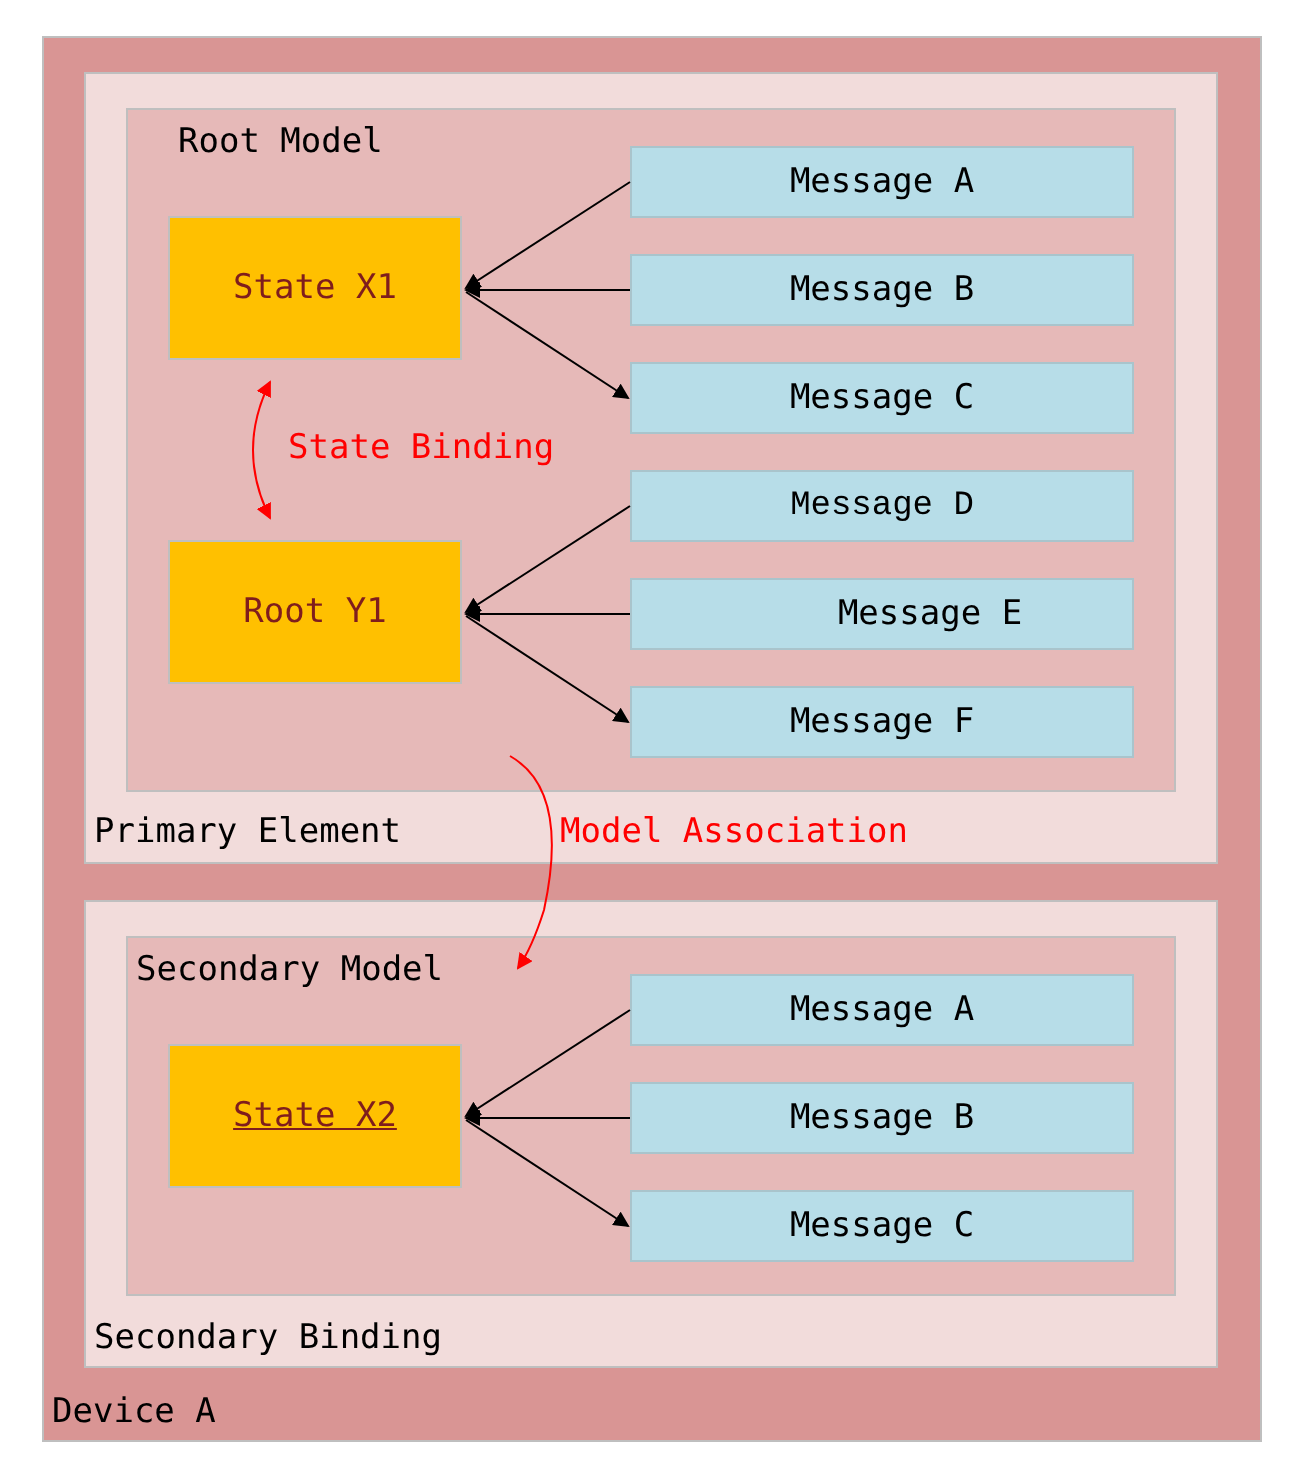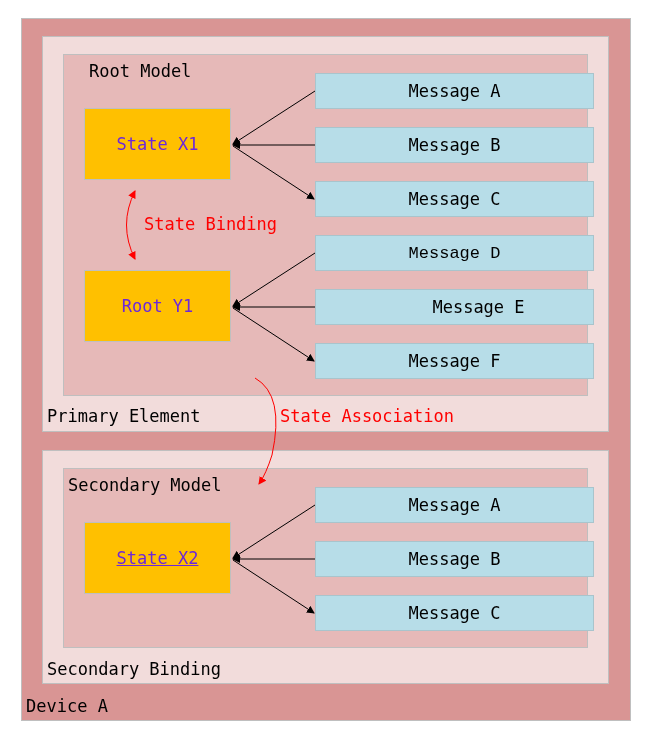--- a/index.html
+++ b/index.html
@@ -7,43 +7,43 @@
          font-family:"DejaVu Sans Mono", monospace; }
   .box { position:absolute; box-sizing:border-box; }
   .device { left:21px; top:18px; width:610px; height:703px; background:#d99594; border:1px solid #bfbfbf; }
   .element { left:42px; width:567px; background:#f2dcdb; border:1px solid #bfbfbf; }
   .primary { top:36px; height:396px; }
   .secondary { top:450px; height:234px; }
   .model { left:63px; width:525px; background:#e6b9b8; border:1px solid #bfbfbf; }
   .root { top:54px; height:342px; }
   .secmodel { top:468px; height:180px; }
   .state { left:84px; width:147px; height:72px; background:#ffc000; border:1px solid #bfbfbf;
-           display:flex; align-items:center; justify-content:center; font-size:17px; color:#6d28d9; }
-  .msg { left:315px; width:279px; height:36px; background:#b7dde8; border:1px solid #a9c4cc;
+           display:flex; align-items:center; justify-content:center; font-size:17px; color:#7f1d1d; }
+  .msg { left:315px; width:252px; height:36px; background:#b7dde8; border:1px solid #a9c4cc;
          display:flex; align-items:center; justify-content:center; font-size:17px; color:#000; }
   .label { position:absolute; font-size:17px; color:#000; white-space:nowrap; line-height:20px; }
   .red { color:#ff0000; }
   svg.overlay { position:absolute; left:0; top:0; width:652px; height:739px; pointer-events:none; }
 </style>
 </head>
 <body>
 
 <div class="box device"></div>
 <div class="box element primary"></div>
 <div class="box model root"></div>
 <div class="box element secondary"></div>
 <div class="box model secmodel"></div>
 
 <span class="label" style="left:68px;top:61px;margin-left:21px;">Root Model</span>
 <span class="label" style="left:47px;top:406px;">Primary Element</span>
 <span class="label" style="left:68px;top:475px;">Secondary Model</span>
 <span class="label" style="left:47px;top:659px;">Secondary Binding</span>
 <span class="label" style="left:26px;top:696px;">Device A</span>
 <span class="label red" style="left:144px;top:214px;text-align:right;">State Binding</span>
-<span class="label red" style="left:280px;top:406px;">State Association</span>
+<span class="label red" style="left:280px;top:406px;">Model Association</span>
 
 <div class="box state" style="top:108px;">State X1</div>
 <div class="box state" style="top:270px;">Root Y1</div>
 <div class="box state" style="top:522px;text-decoration:underline;">State X2</div>
 
 <div class="box msg" style="top:73px;">Message A</div>
 <div class="box msg" style="top:127px;">Message B</div>
 <div class="box msg" style="top:181px;">Message C</div>
 <div class="box msg" style="top:235px;font-family:Liberation Mono, monospace;">Message D</div>
 <div class="box msg" style="top:289px;padding-left:48px;">Message E</div>

